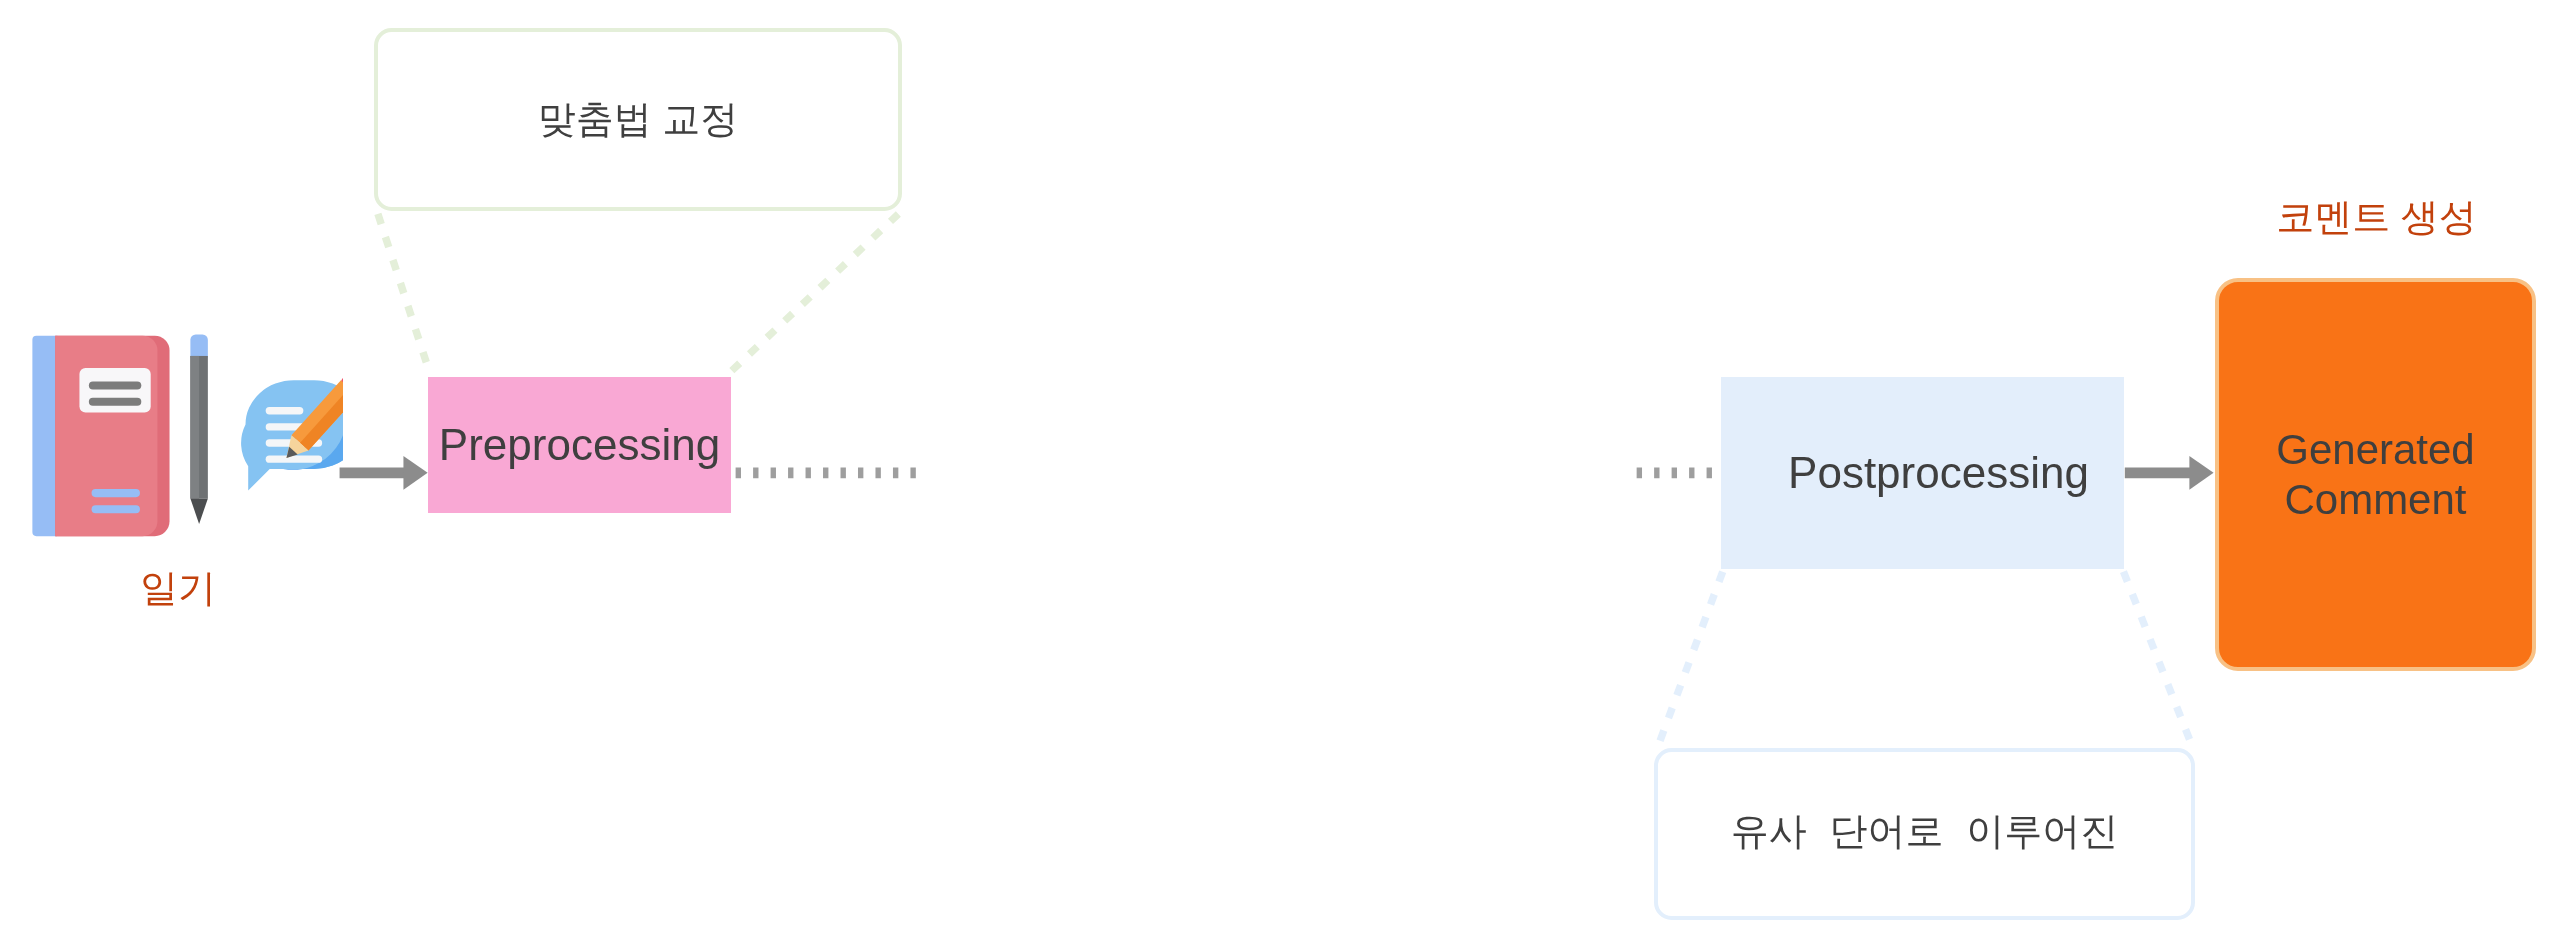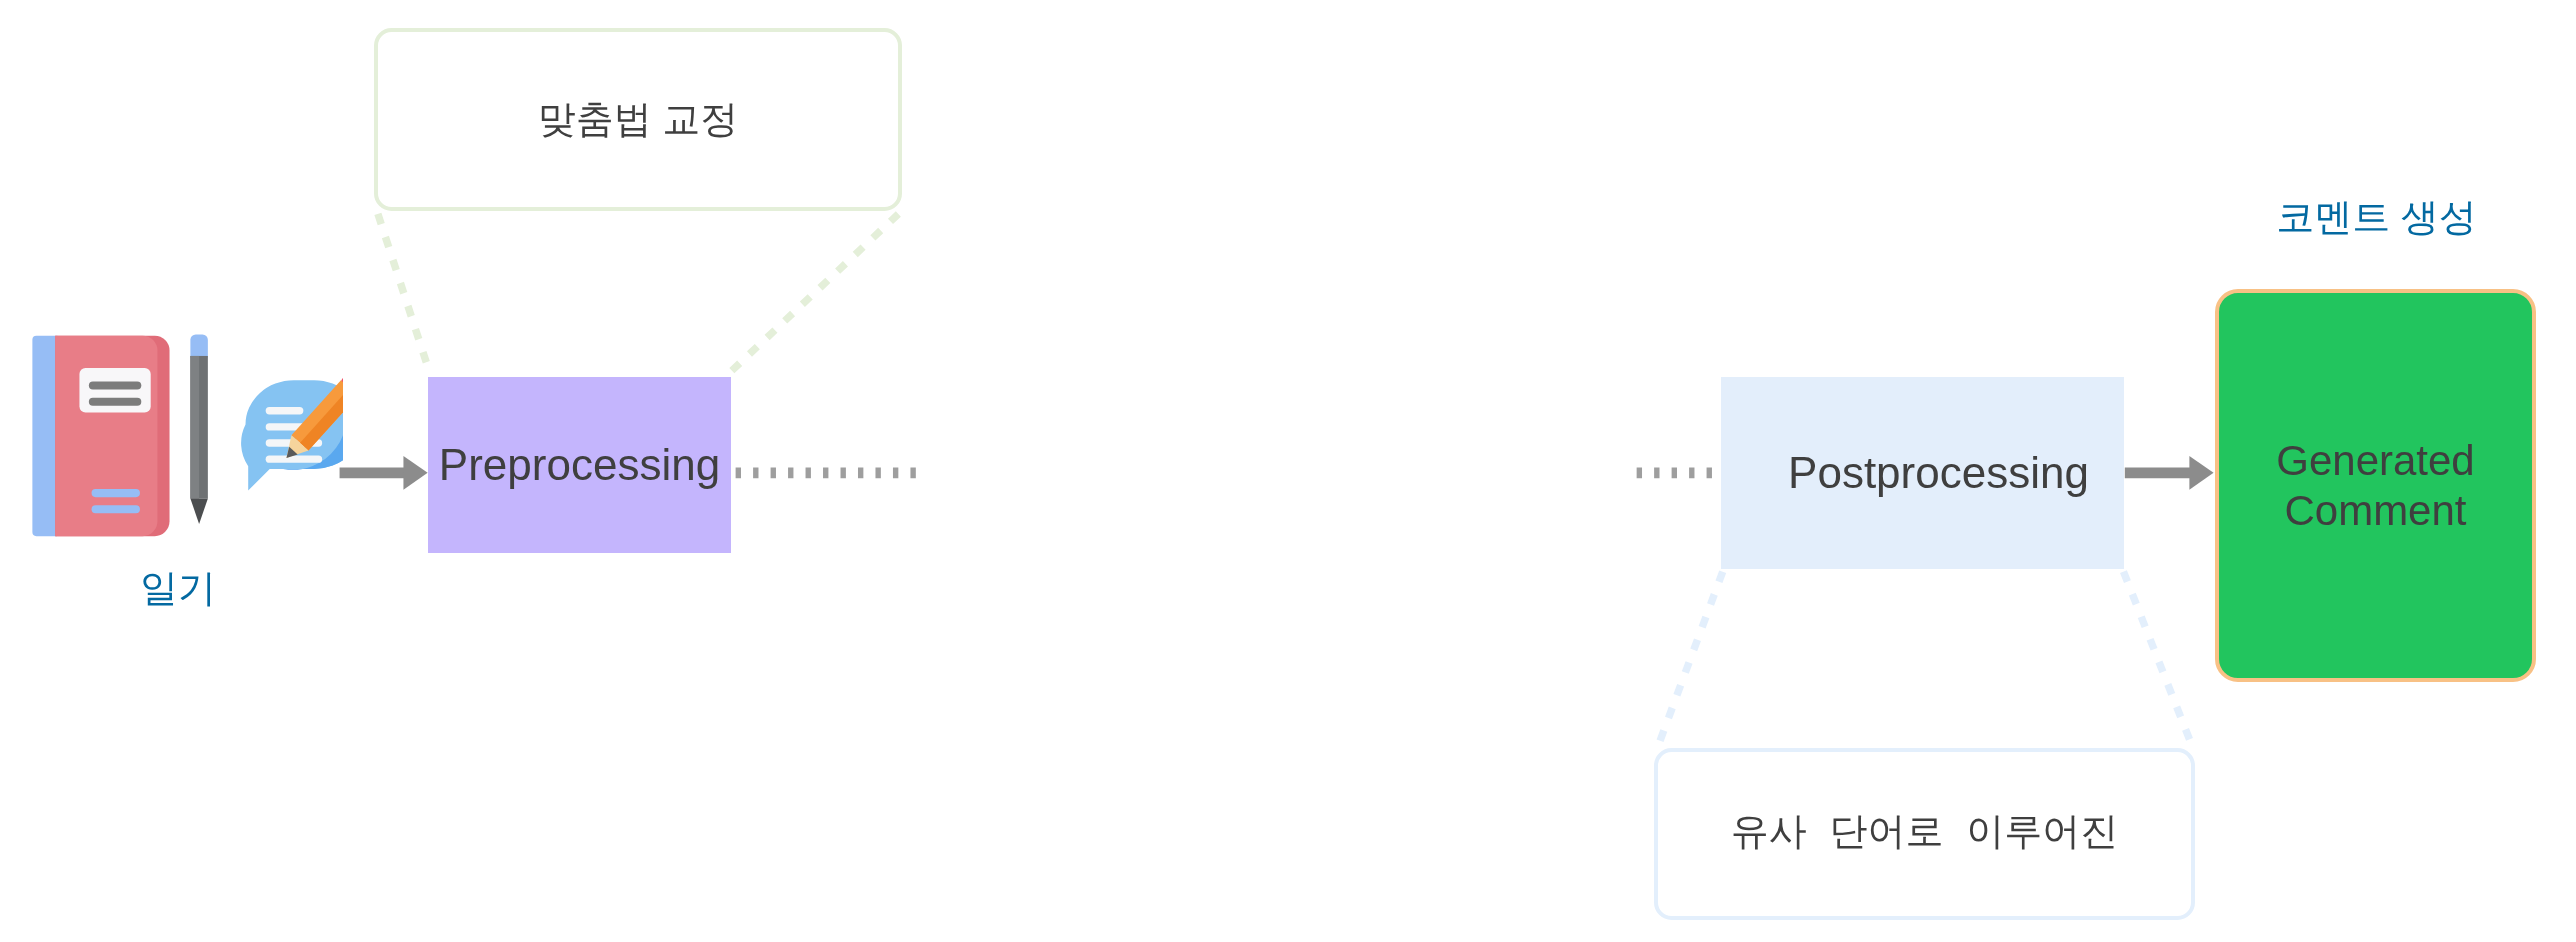--- a/index.html
+++ b/index.html
@@ -36,22 +36,22 @@
     align-items: center;
     justify-content: center;
     text-align: center;
     line-height: 1.18;
   }
 
   #preprocessing-box {
     left: 428px;
     top: 377px;
     width: 303px;
-    height: 176px;
-    background: #c4b5fd;
+    height: 136px;
+    background: #f9a8d4;
     font-size: 44px;
     color: #3f3f3f;
   }
 
   #generation-model-box {
     left: 925px;
     top: 275px;
     width: 707px;
     height: 396px;
     background: #fce7ef;
@@ -71,26 +71,25 @@
     font-size: 44px;
     color: #3f3f3f;
     padding-left: 32px;
   }
 
   #generated-comment-box {
     left: 2215px;
     top: 278px;
     width: 321px;
     height: 393px;
-    background: #22c55e;
+    background: #f97316;
     border: 4.7px solid #f8c185;
     border-radius: 23px;
     font-size: 42px;
     color: #3f3f3f;
-    margin-top: 11px;
   }
 
   
   .callout-box {
     position: absolute;
     box-sizing: border-box;
     display: flex;
     align-items: center;
     justify-content: center;
     text-align: left;
@@ -115,21 +114,21 @@
     border: 4px solid #e3effc;
     border-radius: 17.5px;
     font-family: Liberation Mono, monospace;
   }
 
   
   .free-label {
     position: absolute;
     text-align: center;
     font-size: 38px;
-    color: #0369a1;
+    color: #c2410c;
     white-space: nowrap;
   }
   #diary-label {
     left: 74px;
     top: 563px;
     width: 208px;
   }
   #comment-gen-label {
     left: 2212px;
     top: 192px;

